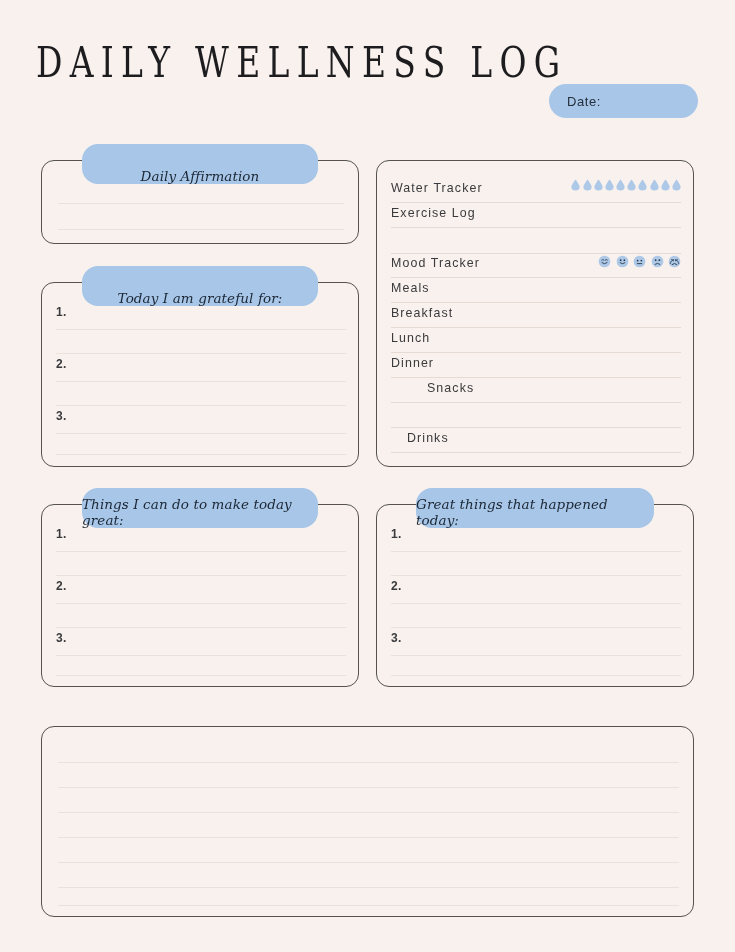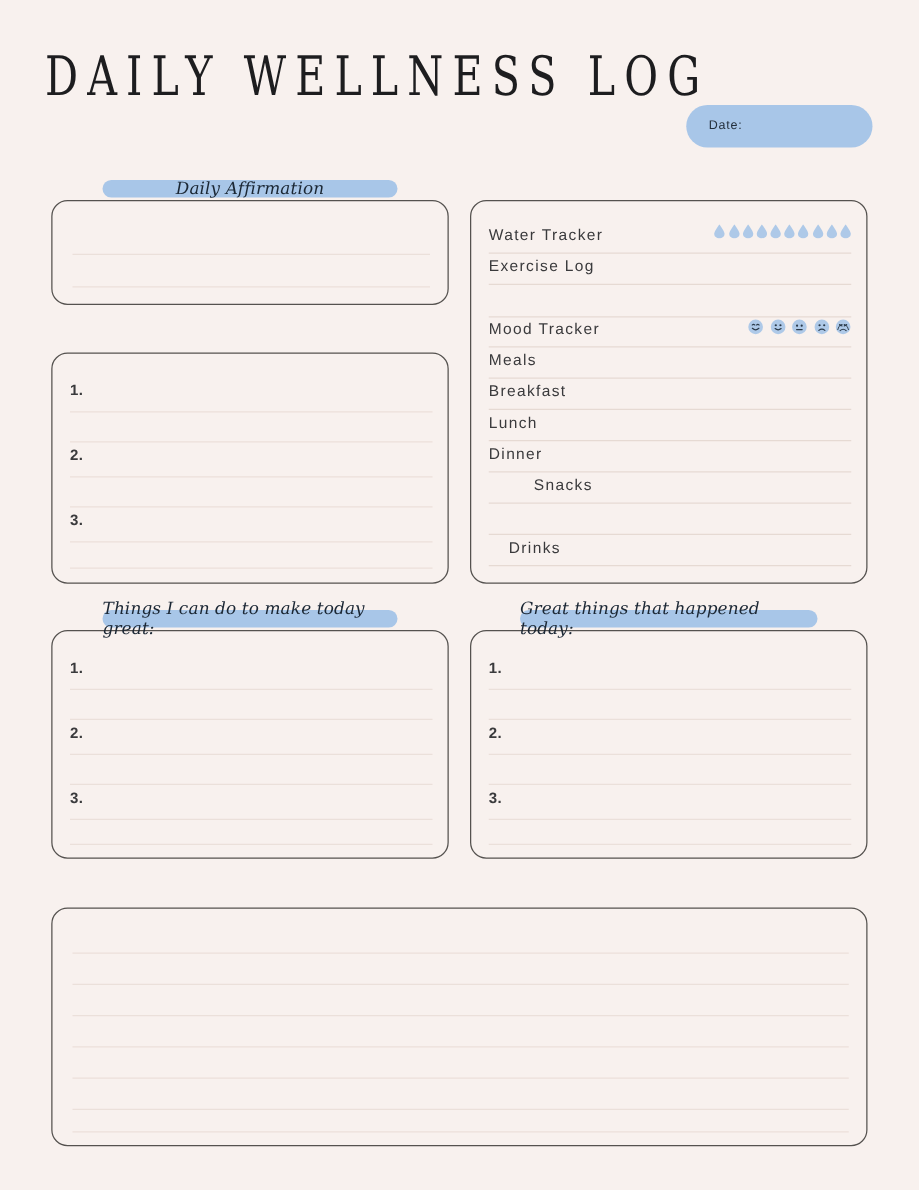--- a/index.html
+++ b/index.html
@@ -41,39 +41,39 @@
     position: absolute;
     left: 549px; top: 50px;
     width: 149px; height: 34px;
     background: #A8C6E8;
     border-radius: 17px;
   }
   .date-pill span {
     position: absolute;
     left: 18px; top: 50%;
     transform: translateY(-50%);
-    font-size: 10px;
+    font-size: 13px;
     letter-spacing: 0.6px;
     color: #24303d;
   }
 
   
   .card {
     position: absolute;
     background: #F8F1EE;
     border: 1.1px solid #55524f;
     border-radius: 13px;
   }
   .pill {
     position: absolute;
-    height: 14px;
+    height: 40px;
     background: #A8C6E8;
     border-radius: 16px;
     display: flex;
-    align-items: center;
+    align-items: flex-end;
     justify-content: center;
     z-index: 3;
   }
   .pill span {
     font-family: "DejaVu Serif", "Liberation Serif", serif;
     font-style: italic;
     font-size: 13.5px;
     color: #1b2734;
     letter-spacing: 0.1px;
   }
@@ -126,20 +126,23 @@
   </div>
 
   <div class="pill" style="left:82px; top:144px; width:236px;">
     <span>Daily Affirmation</span>
   </div>
   <div class="card" style="left:41px; top:160px; width:318px; height:84px;">
     <div class="rule" style="left:16px; top:42px; width:286px;"></div>
     <div class="rule" style="left:16px; top:68px; width:286px;"></div>
   </div>
 
+  <div class="pill" style="left:82px; top:266px; width:236px;">
+    <span>Today I am grateful for:</span>
+  </div>
   <div class="card" style="left:41px; top:282px; width:318px; height:185px;">
     <div class="num" style="left:14px; top:22px;">1.</div>
     <div class="rule" style="left:14px; top:46px;  width:290px;"></div>
     <div class="rule" style="left:14px; top:70px;  width:290px;"></div>
     <div class="num" style="left:14px; top:74px;">2.</div>
     <div class="rule" style="left:14px; top:98px;  width:290px;"></div>
     <div class="rule" style="left:14px; top:122px; width:290px;"></div>
     <div class="num" style="left:14px; top:126px;">3.</div>
     <div class="rule" style="left:14px; top:150px; width:290px;"></div>
     <div class="rule" style="left:14px; top:171px; width:290px;"></div>

